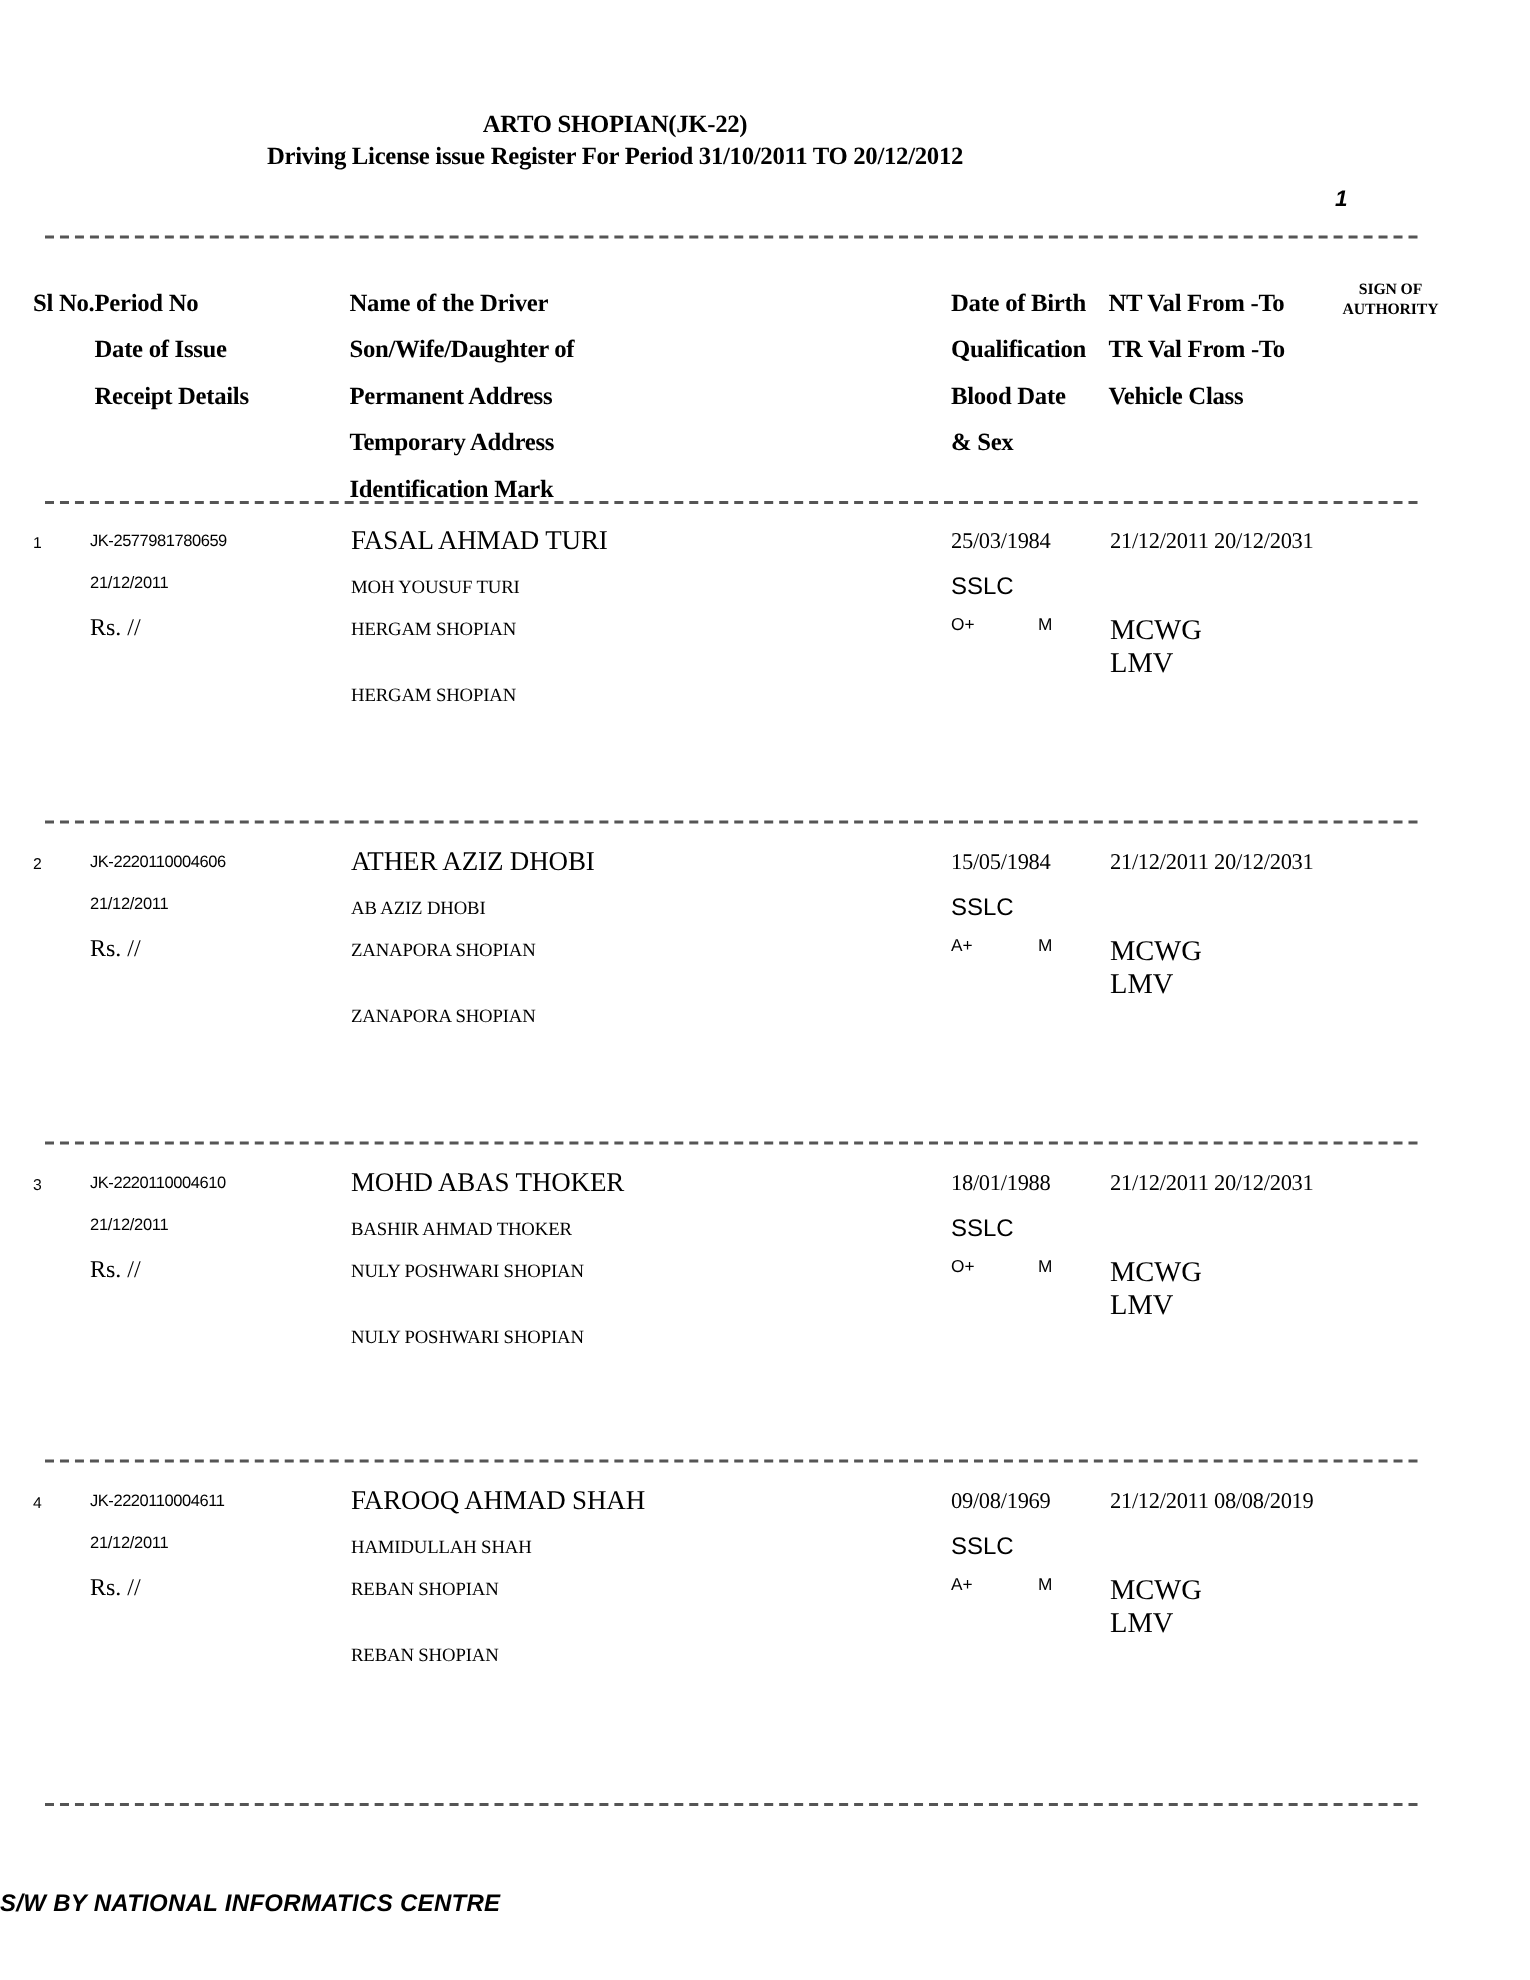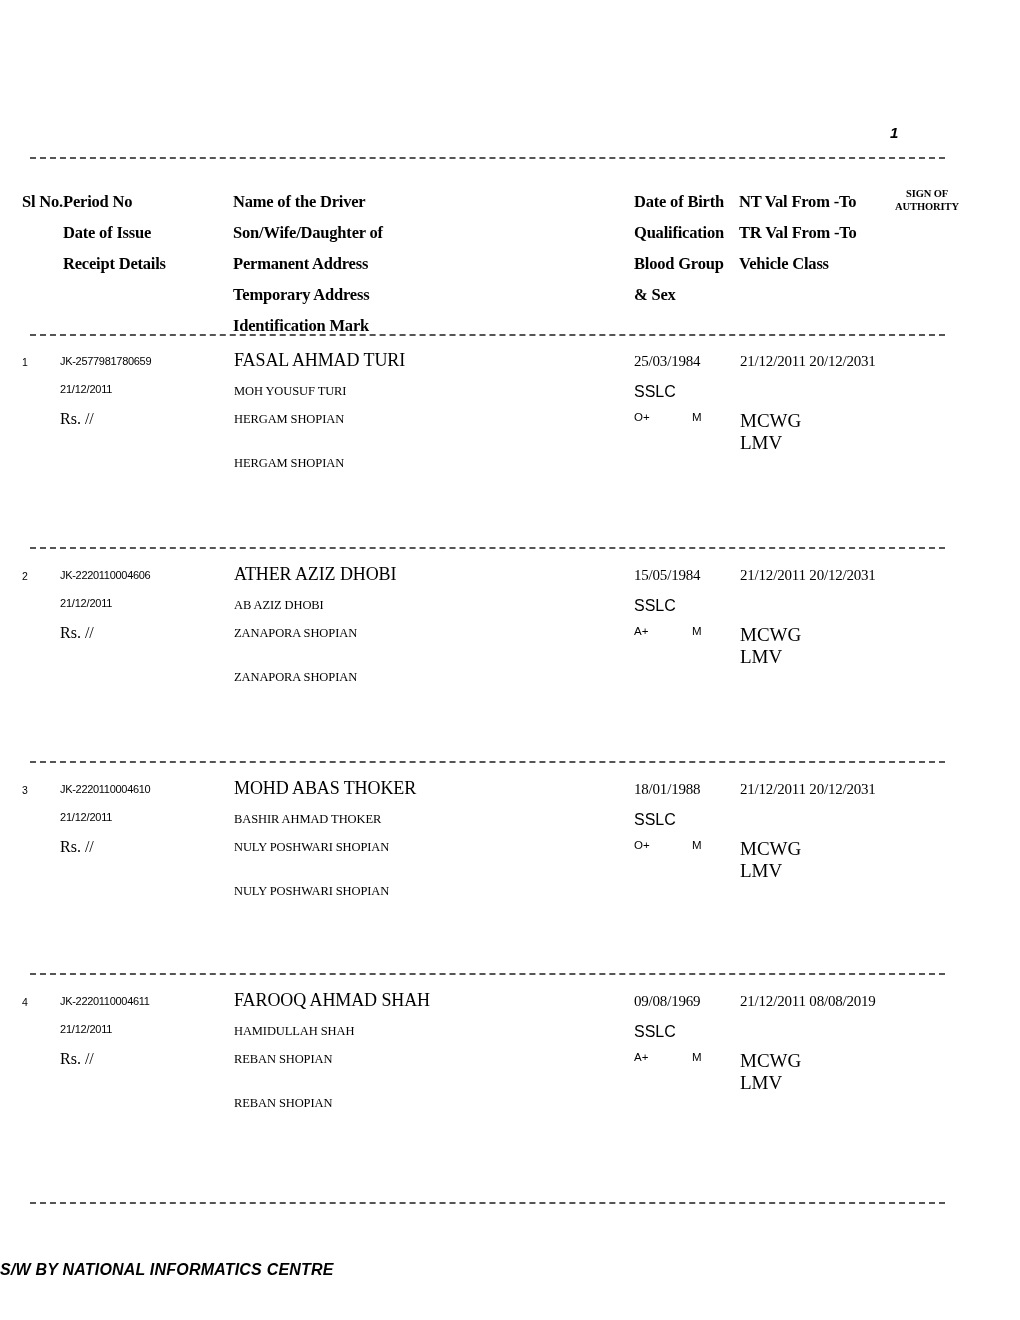--- a/index.html
+++ b/index.html
@@ -202,41 +202,43 @@
     font-weight: bold;
     font-style: italic;
     font-size: 16px;
     letter-spacing: 0.2px;
   }
 </style>
 </head>
 <body>
 
 <div class="doc-header">
+  <div class="doc-title">ARTO SHOPIAN(JK-22)</div>
+  <div class="doc-subtitle">Driving License issue Register For Period 31/10/2011 TO 20/12/2012</div>
 </div>
 <div class="page-number">1</div>
 
 <div class="rule" style="top:157px;"></div>
 
 <div class="col-headers">
   <div class="hdr hdr-slno">Sl No.</div>
 
   <div class="hdr hdr-c1" style="top:0px;">Period No</div>
   <div class="hdr hdr-c1" style="top:31px;">Date of Issue</div>
   <div class="hdr hdr-c1" style="top:62px;">Receipt  Details</div>
 
   <div class="hdr hdr-c2" style="top:0px;">Name of the Driver</div>
   <div class="hdr hdr-c2" style="top:31px;">Son/Wife/Daughter of</div>
   <div class="hdr hdr-c2" style="top:62px;">Permanent Address</div>
   <div class="hdr hdr-c2" style="top:93px;">Temporary Address</div>
   <div class="hdr hdr-c2" style="top:124px;">Identification Mark</div>
 
   <div class="hdr hdr-c3" style="top:0px;">Date of Birth</div>
   <div class="hdr hdr-c3" style="top:31px;">Qualification</div>
-  <div class="hdr hdr-c3" style="top:62px;">Blood Group</div>
+  <div class="hdr hdr-c3" style="top:62px;">Blood Date</div>
   <div class="hdr hdr-c3" style="top:93px;">&amp; Sex</div>
 
   <div class="hdr hdr-c4" style="top:0px;">NT Val From -To</div>
   <div class="hdr hdr-c4" style="top:31px;">TR Val From -To</div>
   <div class="hdr hdr-c4" style="top:62px;">Vehicle Class</div>
 
   <div class="hdr-sign">
     <div>SIGN OF</div>
     <div>AUTHORITY</div>
   </div>

